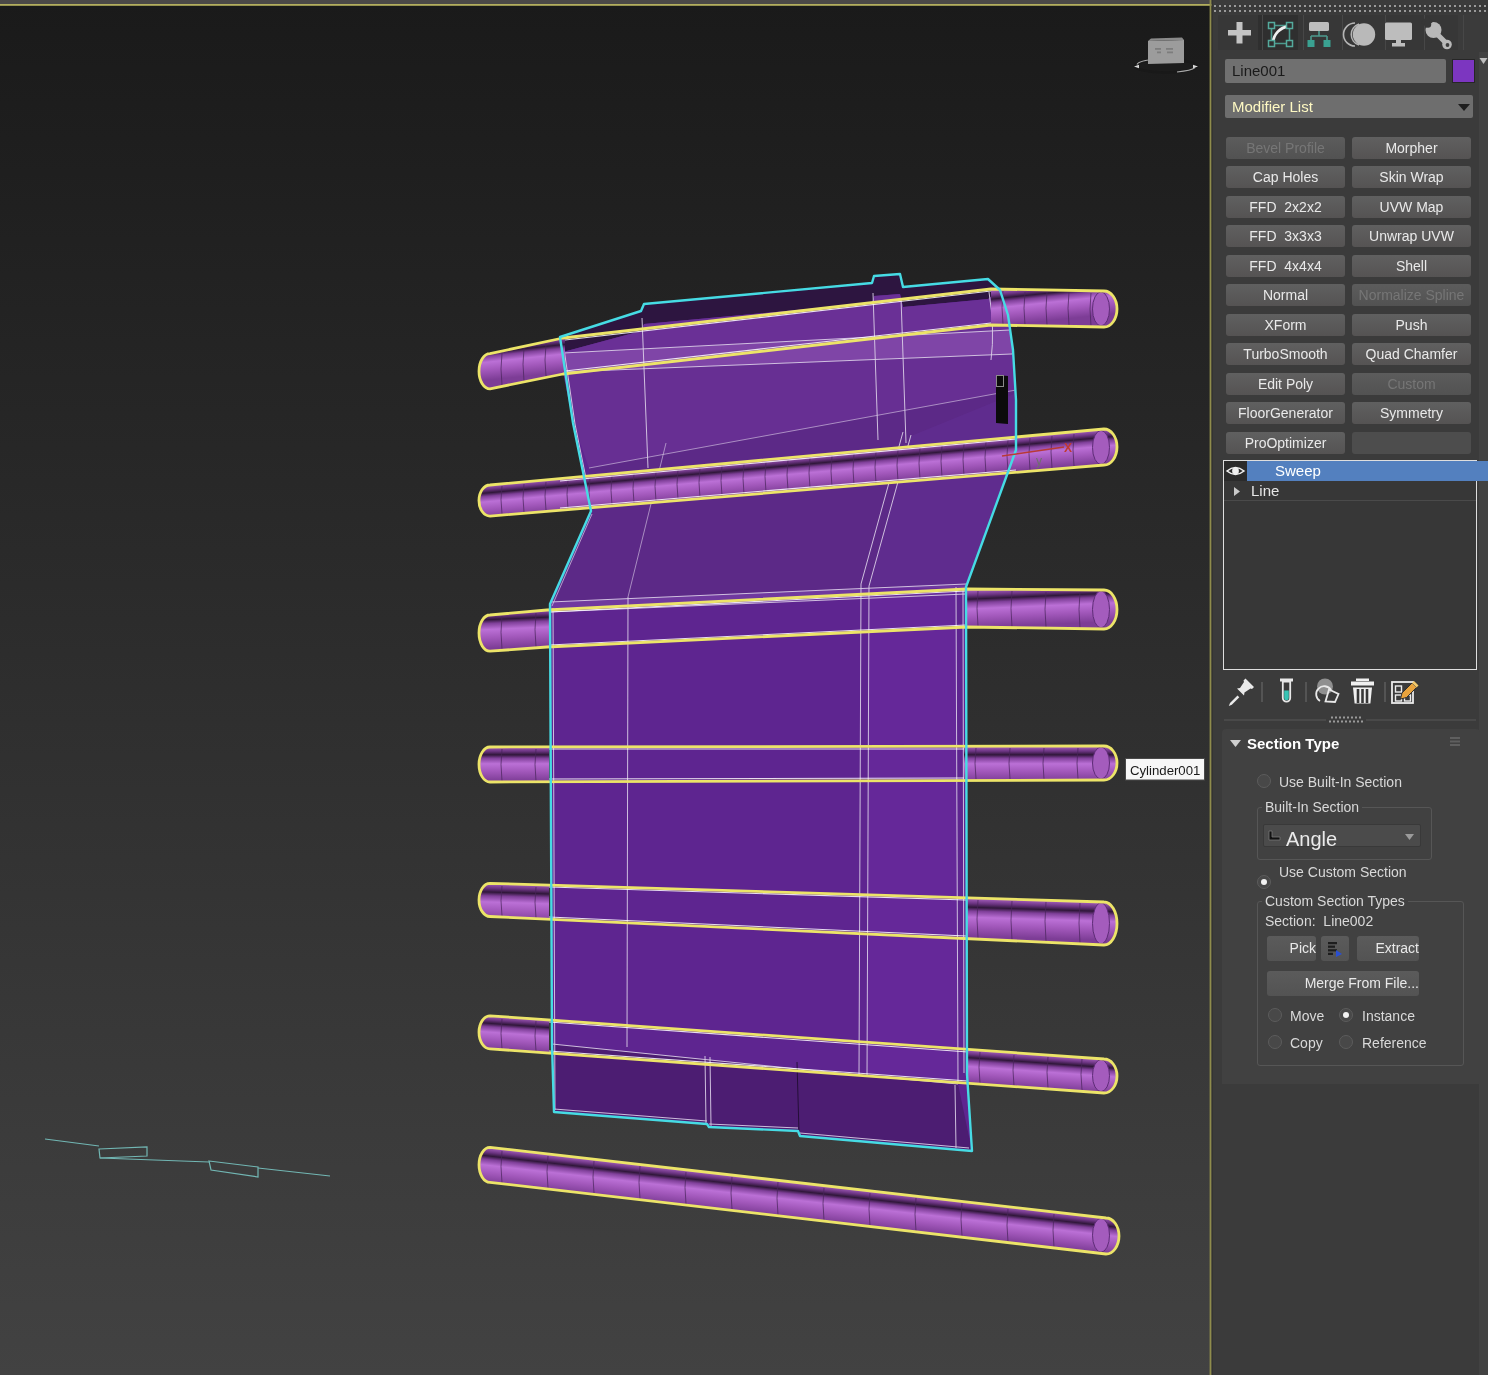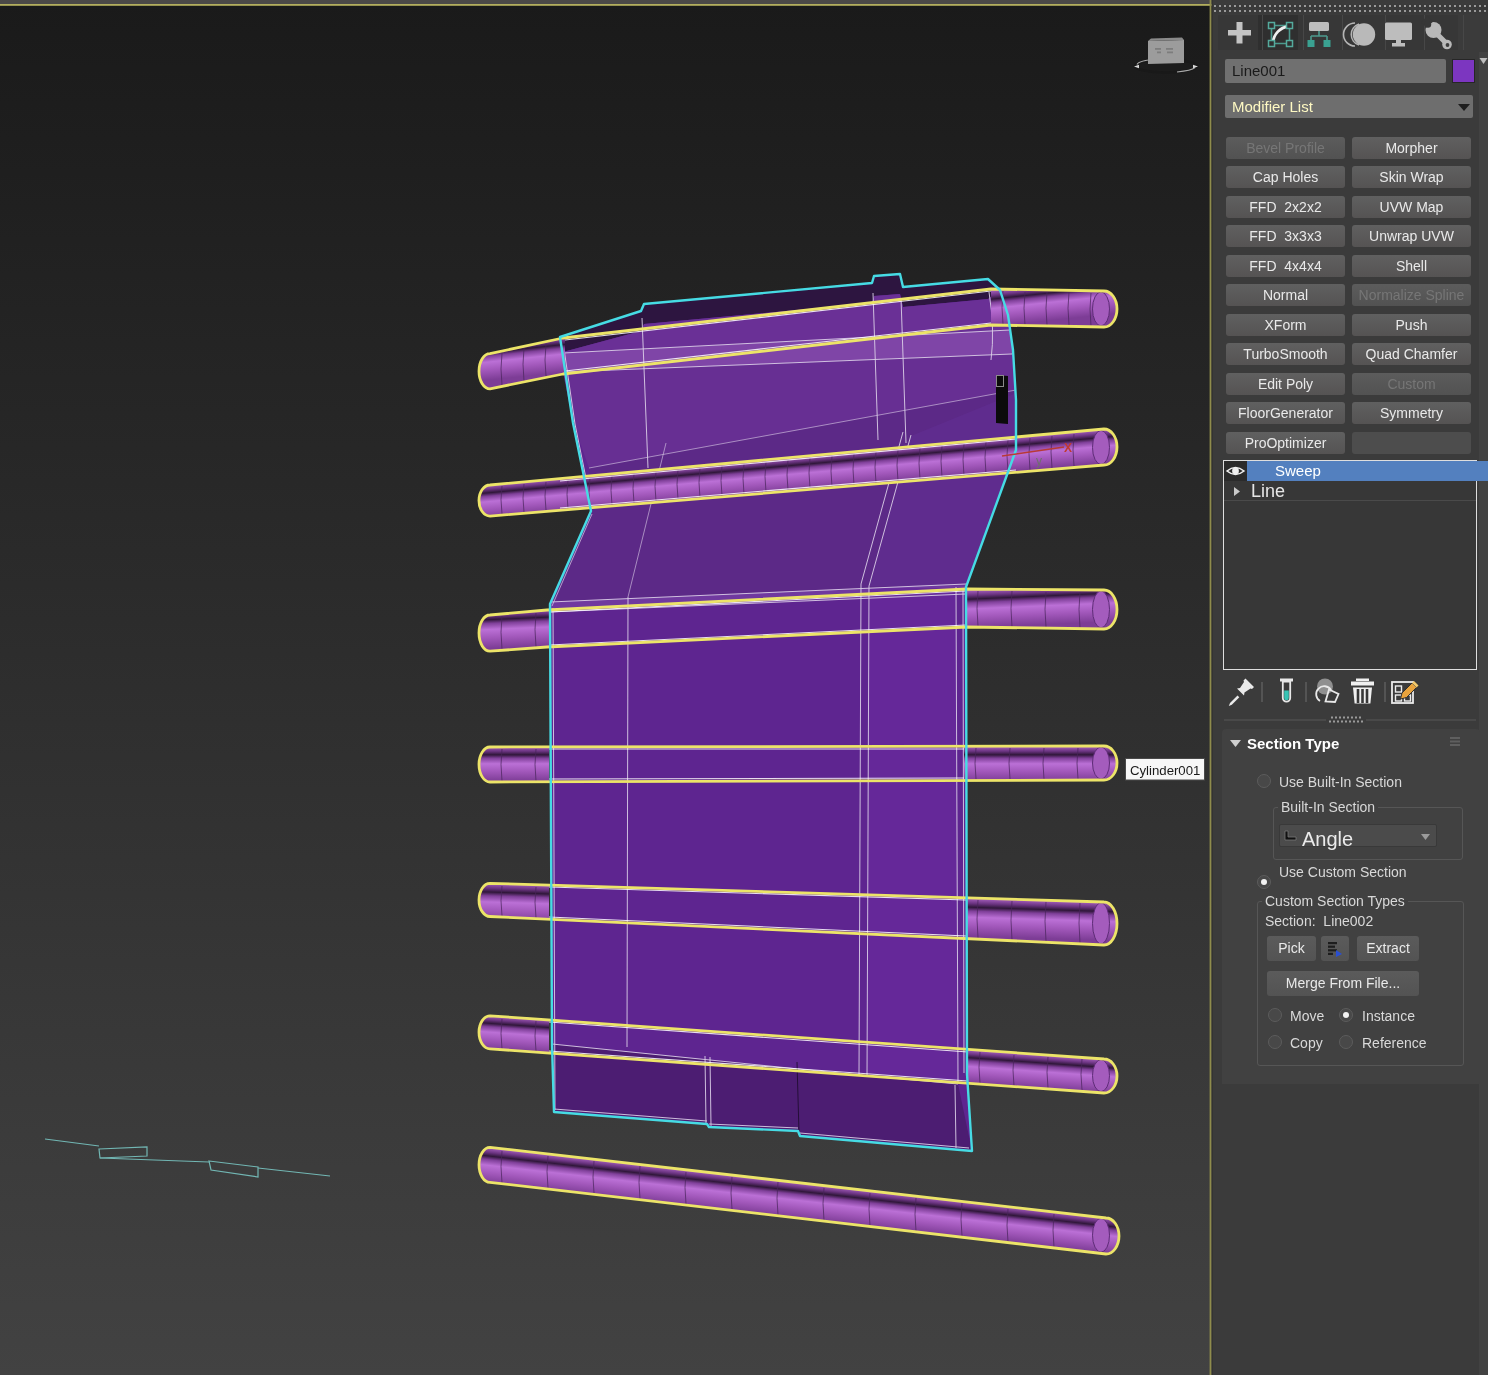--- a/index.html
+++ b/index.html
@@ -17,21 +17,21 @@
   .lcol{left:13px;} .rcol{left:139px;}
   .radio{position:absolute;width:14px;height:14px;border-radius:50%;
          background:#484848;border:1px solid #5c5c5c;}
   .radio .dot{position:absolute;left:3px;top:3px;width:6px;height:6px;border-radius:50%;background:#f2f2f2;}
   .rlabel{position:absolute;color:#d9d9d9;font-size:14px;line-height:14px;white-space:nowrap;}
   .group{position:absolute;border:1px solid #565656;border-radius:3px;}
   .glabel{position:absolute;top:-9px;left:4px;background:#414141;padding:0 3px;
           color:#d8d8d8;font-size:14px;line-height:16px;white-space:nowrap;}
   .sbtn{position:absolute;height:25px;border-radius:3px;
         background:linear-gradient(#5b5b5b,#535353);
-        color:#e9e9e9;font-size:14px;line-height:25px;text-align:center;white-space:nowrap;}
+        color:#e9e9e9;font-size:14px;line-height:25px;text-align:right;white-space:nowrap;}
 </style>
 </head>
 <body>
 <div id="page">
   <div id="vp">
 <svg width="1213" height="1375" style="position:absolute;left:0;top:0">
 <defs>
 <linearGradient id="vpbg" x1="0" y1="0" x2="0" y2="1">
   <stop offset="0" stop-color="#1a1a1a"></stop>
             <stop offset="1" stop-color="#424242"></stop>
@@ -366,21 +366,21 @@
         <svg width="23" height="20">
             <g>
           <path d="M3 10 Q 11.5 3 20 10 Q 11.5 17 3 10 Z" fill="none" stroke="#efefef" stroke-width="1.6"></path>
           <circle cx="11.5" cy="10" r="3.4" fill="#efefef"></circle>
         </g>
           </svg>
       </div>
       <div class="abs" style="left:23px;top:0;width:260px;height:20px;background:#5380bf;color:#fff;
            font-size:15px;line-height:20px;padding-left:28px">Sweep</div>
       <div class="abs" style="left:0;top:20px;width:252px;height:20px;border-bottom:1px solid #4a4a4a;
-           color:#e6e6e6;font-size:18px;line-height:20px;padding-left:27px">Line</div>
+           color:#e6e6e6;font-size:15px;line-height:20px;padding-left:27px">Line</div>
       <svg class="abs" style="left:9px;top:26px;width:8px;height:10px">
         <path d="M1 0 l6 4.5 -6 4.5 z" fill="#c9c9c9"></path>
       </svg>
     </div>
 
     <svg class="abs" style="left:10px;top:674px;width:256px;height:36px">
       <g stroke="#5e5e5e" stroke-width="1.5">
           <line x1="39" y1="8" x2="39" y2="28"></line>
         <line x1="83" y1="8" x2="83" y2="28"></line>
           <line x1="162" y1="8" x2="162" y2="28"></line>
@@ -454,21 +454,21 @@
       <div class="abs" style="left:25px;top:6px;font-size:15px;font-weight:bold;color:#ffffff">Section Type</div>
       <svg class="abs" style="left:228px;top:8px;width:12px;height:10px">
         <g fill="#5f5f5f">
             <rect x="0" y="0" width="10" height="2"></rect>
             <rect x="0" y="3.5" width="10" height="2"></rect>
         <rect x="0" y="7" width="10" height="2"></rect>
           </g>
       </svg>
       <div class="radio" style="left:35px;top:45px"></div>
       <div class="rlabel" style="left:57px;top:46px">Use Built-In Section</div>
-      <div class="group" style="left:51px;top:78px;width:190px;height:53px">
+      <div class="group" style="left:35px;top:78px;width:175px;height:53px">
         <div class="glabel">Built-In Section</div>
         <div class="abs" style="left:5px;top:16px;width:158px;height:23px;background:#4b4b4b;border:1px solid #393939;border-radius:2px">
           <svg class="abs" style="left:3px;top:4px;width:16px;height:15px">
             <path d="M2 2 v9 h11 v-3 h-8 v-6 z" fill="#111" stroke="#777" stroke-width="0.8"></path>
           </svg>
           <div class="abs" style="left:22px;top:3px;font-size:20px;color:#eaeaea">Angle</div>
           <svg class="abs" style="left:140px;top:8px;width:12px;height:8px">
             <path d="M1 1 h9 l-4.5 6 z" fill="#9b9b9b"></path>
           </svg>
         </div>

